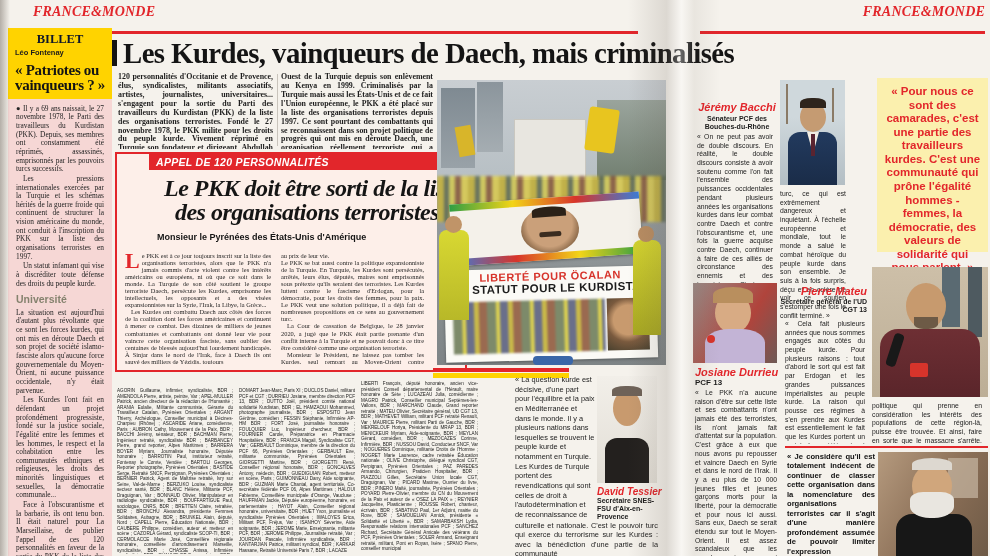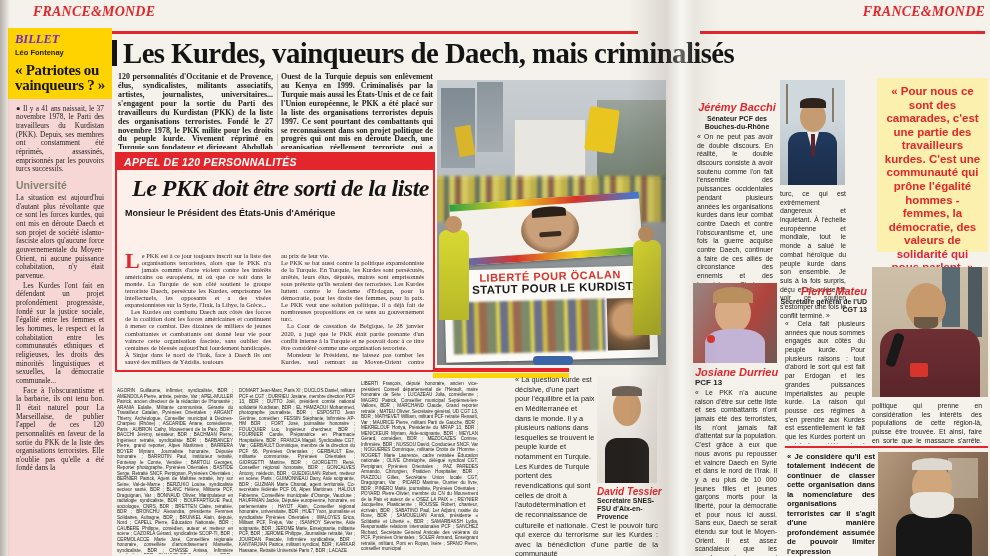--- a/index.html
+++ b/index.html
@@ -8,21 +8,21 @@
   .abs{position:absolute;}
   .sans{font-family:"Liberation Sans",sans-serif;}
   .just{text-align:justify;}
   .rule{background:#e2262b;}
   .section-label{font-size:14px;font-weight:bold;font-style:italic;color:#e2262b;letter-spacing:.2px;}
   .headline{font-size:30px;font-weight:bold;color:#141414;letter-spacing:-.6px;white-space:nowrap;
             transform:scaleX(.96);transform-origin:left;}
   
   .billet{background:#f6d7d5;overflow:hidden;}
   .billet-yellow{background:#ffd300;padding:4px 7px 5px 7px;}
-  .billet-kicker{font-size:12.5px;font-weight:bold;font-style:italic;color:#6d28d9;}
+  .billet-kicker{font-size:12.5px;font-weight:bold;color:#0f172a;text-align:center;}
   .billet-author{font-size:7.5px;font-weight:bold;color:#1c1c1c;margin-top:1px;}
   .billet-title{font-size:15px;font-weight:bold;color:#141414;line-height:1.02;margin-top:6px;letter-spacing:-.3px;}
   .billet-body{padding:6px 8px;font-size:7.4px;line-height:1.17;color:#232323;}
   .billet-body p{margin:0 0 1px 0;text-indent:7px;}
   .billet-body p.first{text-indent:0;}
   .billet-sub{font-size:10.5px;font-weight:bold;color:#85826e;margin:5px 0 3px 0;text-indent:0!important;}
   
   .intro{font-size:7.9px;font-weight:bold;line-height:1.13;color:#1d1d1d;}
   
   .appeal{background:#fdefe9;border:2px solid #e2262b;overflow:hidden;}
@@ -67,36 +67,39 @@
   <div class="abs" style="left:112px;top:40px;width:5px;height:26px;background:#141414;"></div>
   <div class="abs headline" style="left:123px;top:36px;">Les Kurdes, vainqueurs de Daech, mais criminalisés</div>
 
   <div class="abs billet" style="left:8px;top:28px;width:104px;height:528px;">
     <div class="billet-yellow">
       <div class="billet-kicker">BILLET</div>
       <div class="billet-author sans">Léo Fontenay</div>
       <div class="billet-title">« Patriotes ou vainqueurs ? »</div>
     </div>
     <div class="billet-body just">
-      <p class="first">● Il y a 41 ans naissait, le 37 novembre 1978, le Parti des travailleurs du Kurdistan (PKK). Depuis, ses membres ont constamment été réprimés, assassinés, emprisonnés par les pouvoirs turcs successifs.</p>
+      <p class="first">● Il y a 69 ans naissait, le 27 novembre 1978, le Parti des travailleurs du Kurdistan (PKK). Depuis, ses membres ont constamment été réprimés, assassinés, emprisonnés par les pouvoirs turcs successifs.</p>
+      <p>Les pressions internationales exercées par la Turquie et les schémas hérités de la guerre froide qui continuent de structurer la vision américaine du monde, ont conduit à l'inscription du PKK sur la liste des organisations terroristes en 1997.</p>
+      <p>Un statut infamant qui vise à discréditer toute défense des droits du peuple kurde.</p>
       <div class="billet-sub sans">Université</div>
-      <p class="first">La situation est aujourd'hui d'autant plus révoltante que ce sont les forces kurdes, qui ont mis en déroute Daech et son projet de société islamo-fasciste alors qu'aucune force gouvernementale du Moyen-Orient, ni aucune puissance cohabitation, n'y était parvenue.</p>
+      <p class="first">La situation est aujourd'hui d'autant plus révoltante que ce sont les forces kurdes, qui ont mis en déroute Daech et son projet de société islamo-fasciste alors qu'aucune force gouvernementale du Moyen-Orient, ni aucune puissance occidentale, n'y était parvenue.</p>
       <p>Les Kurdes l'ont fait en défendant un projet profondément progressiste, fondé sur la justice sociale, l'égalité entre les femmes et les hommes, le respect et la cohabitation entre les communautés ethniques et religieuses, les droits des minorités linguistiques et sexuelles, la démocratie communale...</p>
       <p>Face à l'obscurantisme et la barbarie, ils ont tenu bon. Il était naturel pour La Marseillaise, de publier l'appel de ces 120 personnalités en faveur de la sortie du PKK de la liste des organisations terroristes. Elle n'oublie pas qu'elle a été fondé dans la</p>
     </div>
   </div>
 
   <div class="abs intro just" style="left:118px;top:73px;width:155px;height:76px;overflow:hidden;">120 personnalités d'Occitanie et de Provence, élus, syndicalistes, militants associatifs, artistes, journalistes, universitaires... s'engagent pour la sortie du Parti des travailleurs du Kurdistan (PKK) de la liste des organisations terroristes. Fondé le 27 novembre 1978, le PKK milite pour les droits du peuple kurde. Vivement réprimé en Turquie son fondateur et dirigeant, Abdullah Öcalan, est détenu sur l'île-prison d'Imrali au Nord-</div>
   <div class="abs" style="left:277px;top:74px;width:1px;height:72px;background:#c9c4bc;"></div>
   <div class="abs intro just" style="left:281px;top:73px;width:152px;height:76px;overflow:hidden;">Ouest de la Turquie depuis son enlèvement au Kenya en 1999. Criminalisés par la Turquie mais aussi les États-Unis et de ce fait l'Union européenne, le PKK a été placé sur la liste des organisations terroristes depuis 1997. Ce sont pourtant des combattants qui se reconnaissent dans son projet politique de progrès qui ont mis en déroute Daech, une organisation réellement terroriste qui a frappé en Occident.</div>
 
-  <div class="abs appeal" style="left:115px;top:152px;width:316px;height:216px;">
+  <div class="abs appeal" style="left:115px;top:152px;width:316px;height:216px;padding-left:32px;">
     <div class="appeal-banner sans">APPEL DE 120 PERSONNALITÉS</div>
     <div class="appeal-title" style="margin-top:6px;margin-left:11px;">Le PKK doit être sorti de la liste</div>
-    <div class="appeal-salut" style="margin:8px 0 3px 8px;">Monsieur le Président des États-Unis d'Amérique</div>
+    <div class="appeal-title">des organisations terroristes</div>
+    <div class="appeal-salut" style="margin:8px 0 3px 8px;">Monsieur le Pyrénées des États-Unis d'Amérique</div>
     <div style="position:absolute;left:8px;top:98px;width:146px;height:112px;overflow:hidden;" class="appeal-col just">
       <p class="np"><span class="dropcap">L</span><span>e PKK est à ce jour toujours inscrit sur la liste des organisations terroristes, alors que le PKK n'a jamais commis d'acte violent contre les intérêts américains ou européens, ni où que ce soit dans le monde. La Turquie de son côté soutient le groupe terroriste Daech, persécute les Kurdes, emprisonne les intellectuels, les opposants et a des visées expansionnistes sur la Syrie, l'Irak, la Libye, la Grèce...</span></p>
       <p>Les Kurdes ont combattu Daech aux côtés des forces de la coalition dont les forces américaines et continuent à mener ce combat. Des dizaines de milliers de jeunes combattantes et combattants ont donné leur vie pour vaincre cette organisation fasciste, sans oublier des centaines de blessés aujourd'hui lourdement handicapés. À Sinjar dans le nord de l'Irak, face à Daech ils ont sauvé des milliers de Yézidis, toujours</p>
     </div>
     <div style="position:absolute;left:164px;top:98px;width:143px;height:112px;overflow:hidden;" class="appeal-col just">
       <p class="np">au prix de leur vie.</p>
       <p class="np">Le PKK se bat aussi contre la politique expansionniste de la Turquie. En Turquie, les Kurdes sont persécutés, arrêtés, leurs élus, députés, maires sont emprisonnés sous prétexte qu'ils seraient des terroristes. Les Kurdes luttent contre le fascisme d'Erdogan, pour la démocratie, pour les droits des femmes, pour la paix. Le PKK veut une solution politique, il a déjà fait de nombreuses propositions en ce sens au gouvernement turc.</p>
       <p>La Cour de cassation de Belgique, le 28 janvier 2020, a jugé que le PKK était partie prenante d'un conflit interne à la Turquie et ne pouvait donc à ce titre être considéré comme une organisation terroriste.</p>
       <p>Monsieur le Président, ne laissez pas tomber les Kurdes, seul rempart au Moyen-Orient contre l'organisation terroriste Daech, vos seuls vrais alliés. Nous vous demandons solennellement de retirer le PKK de la liste des organisations terroristes.</p>
     </div>

